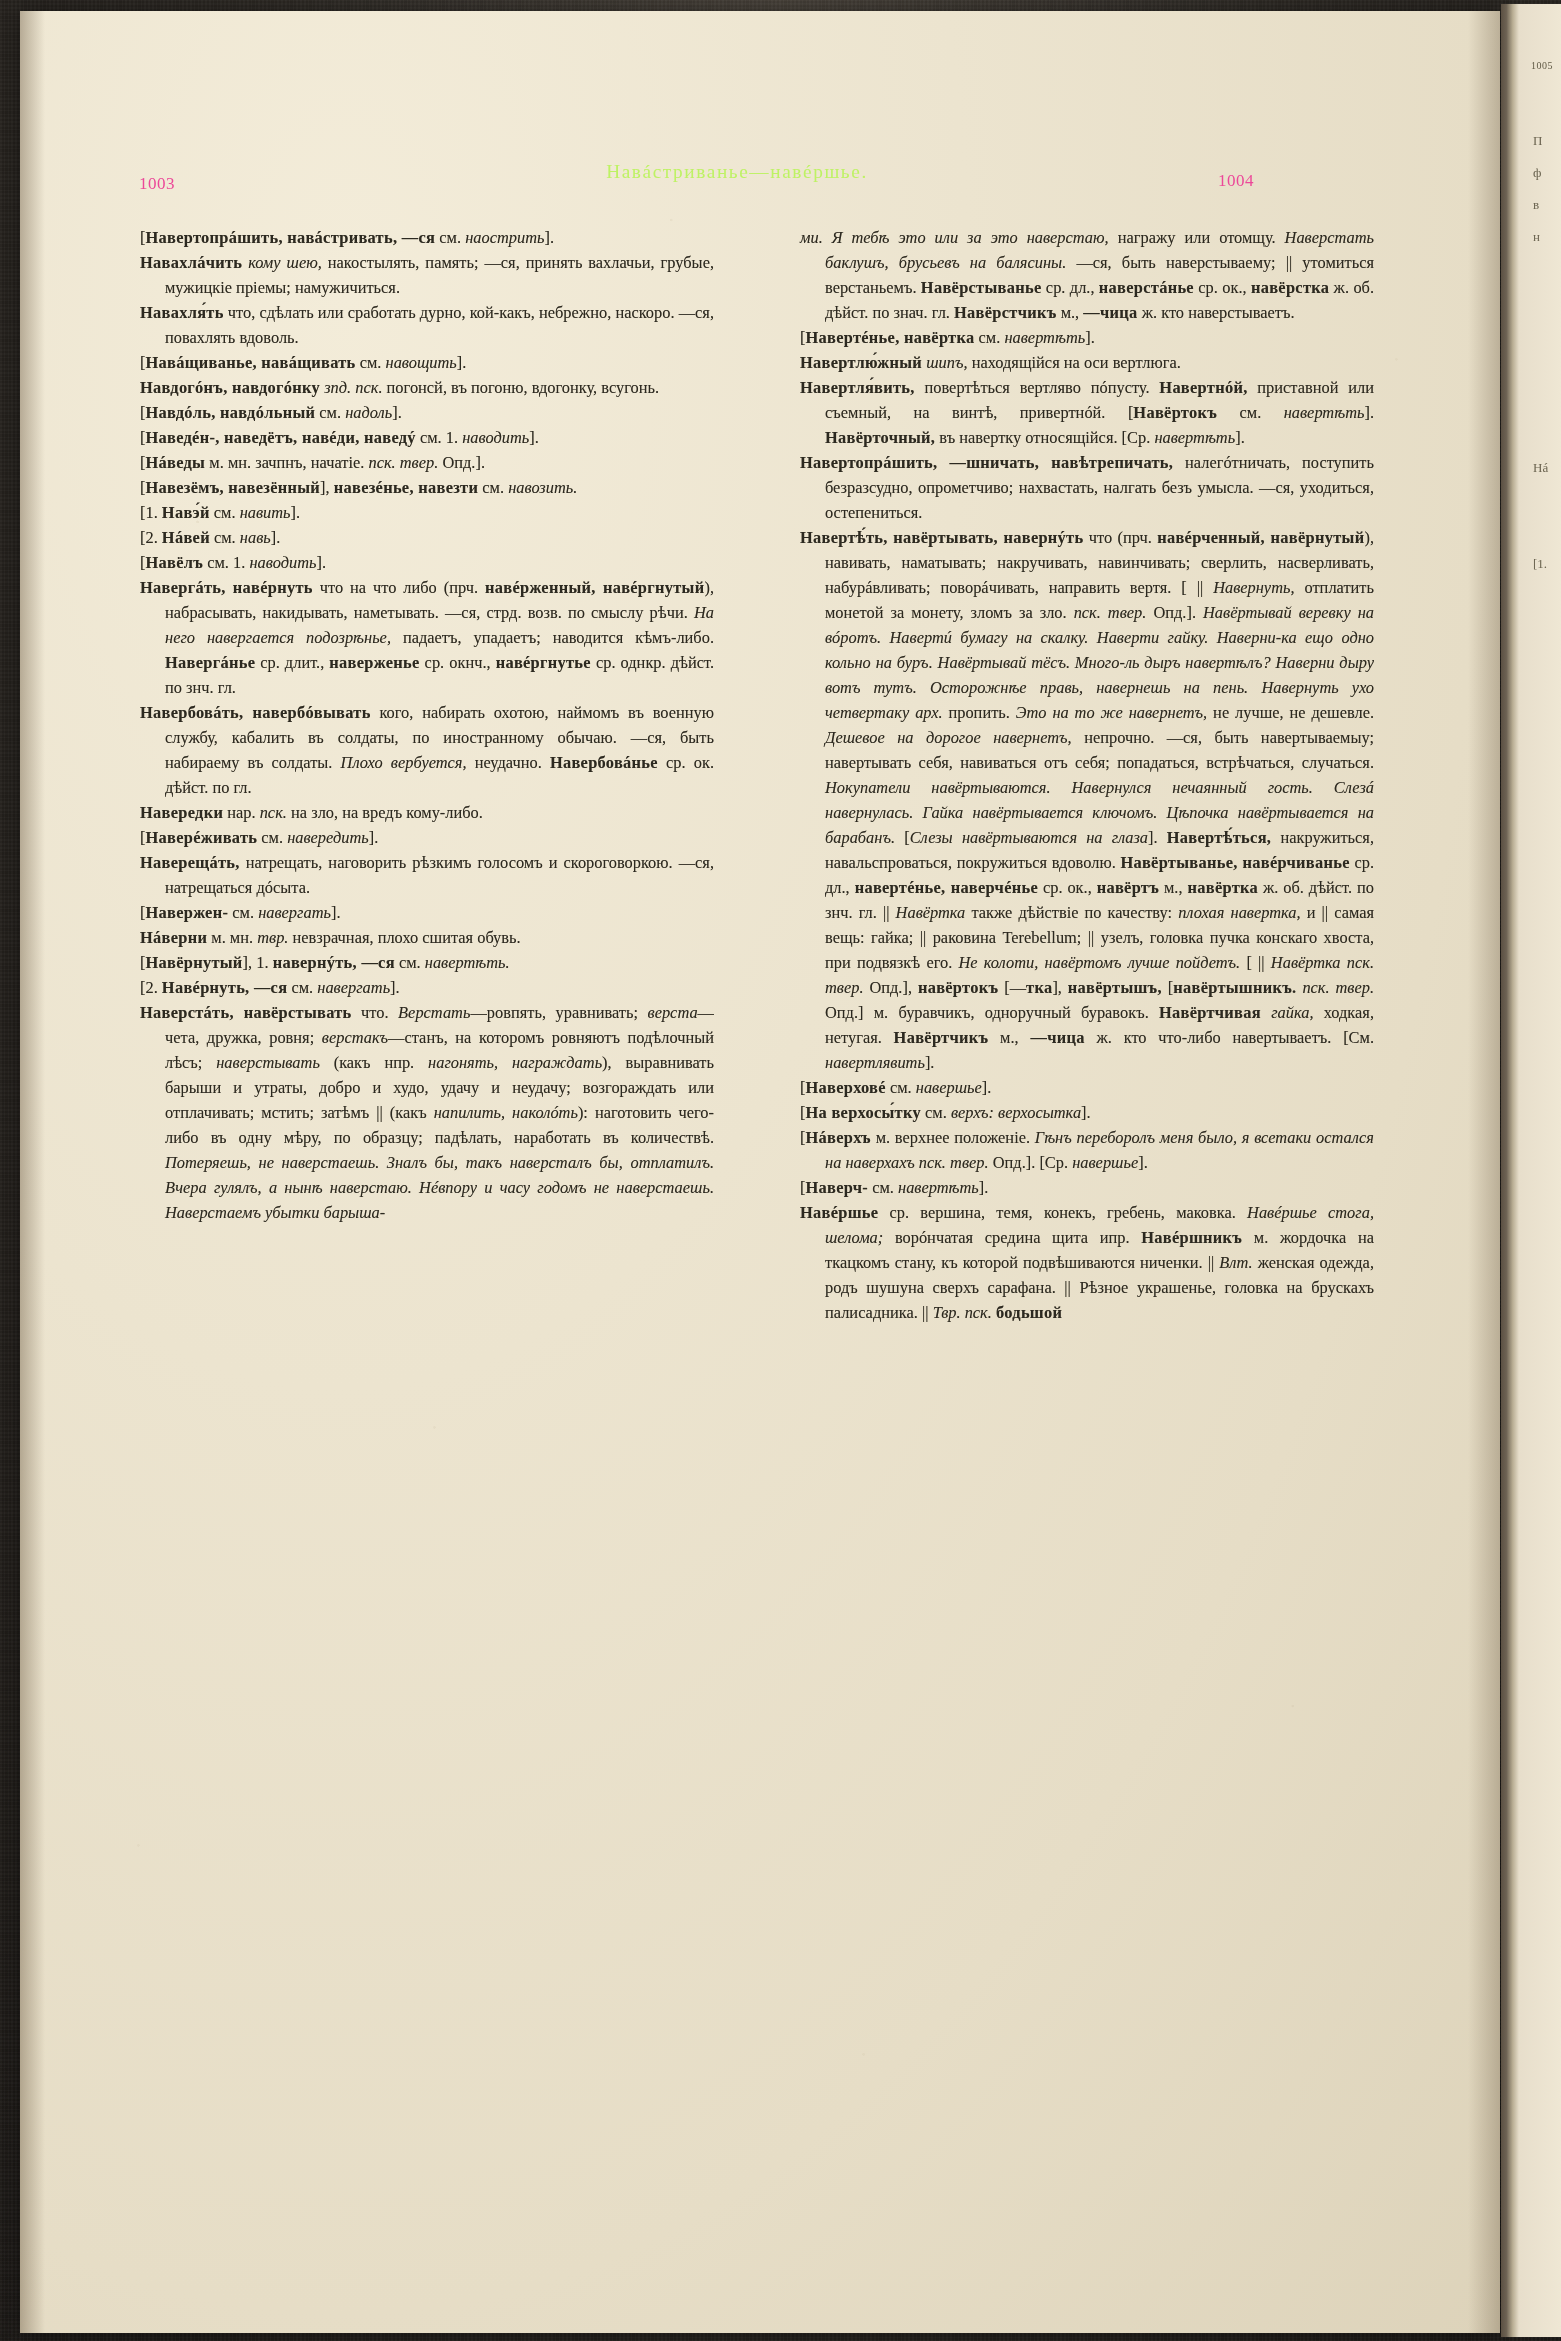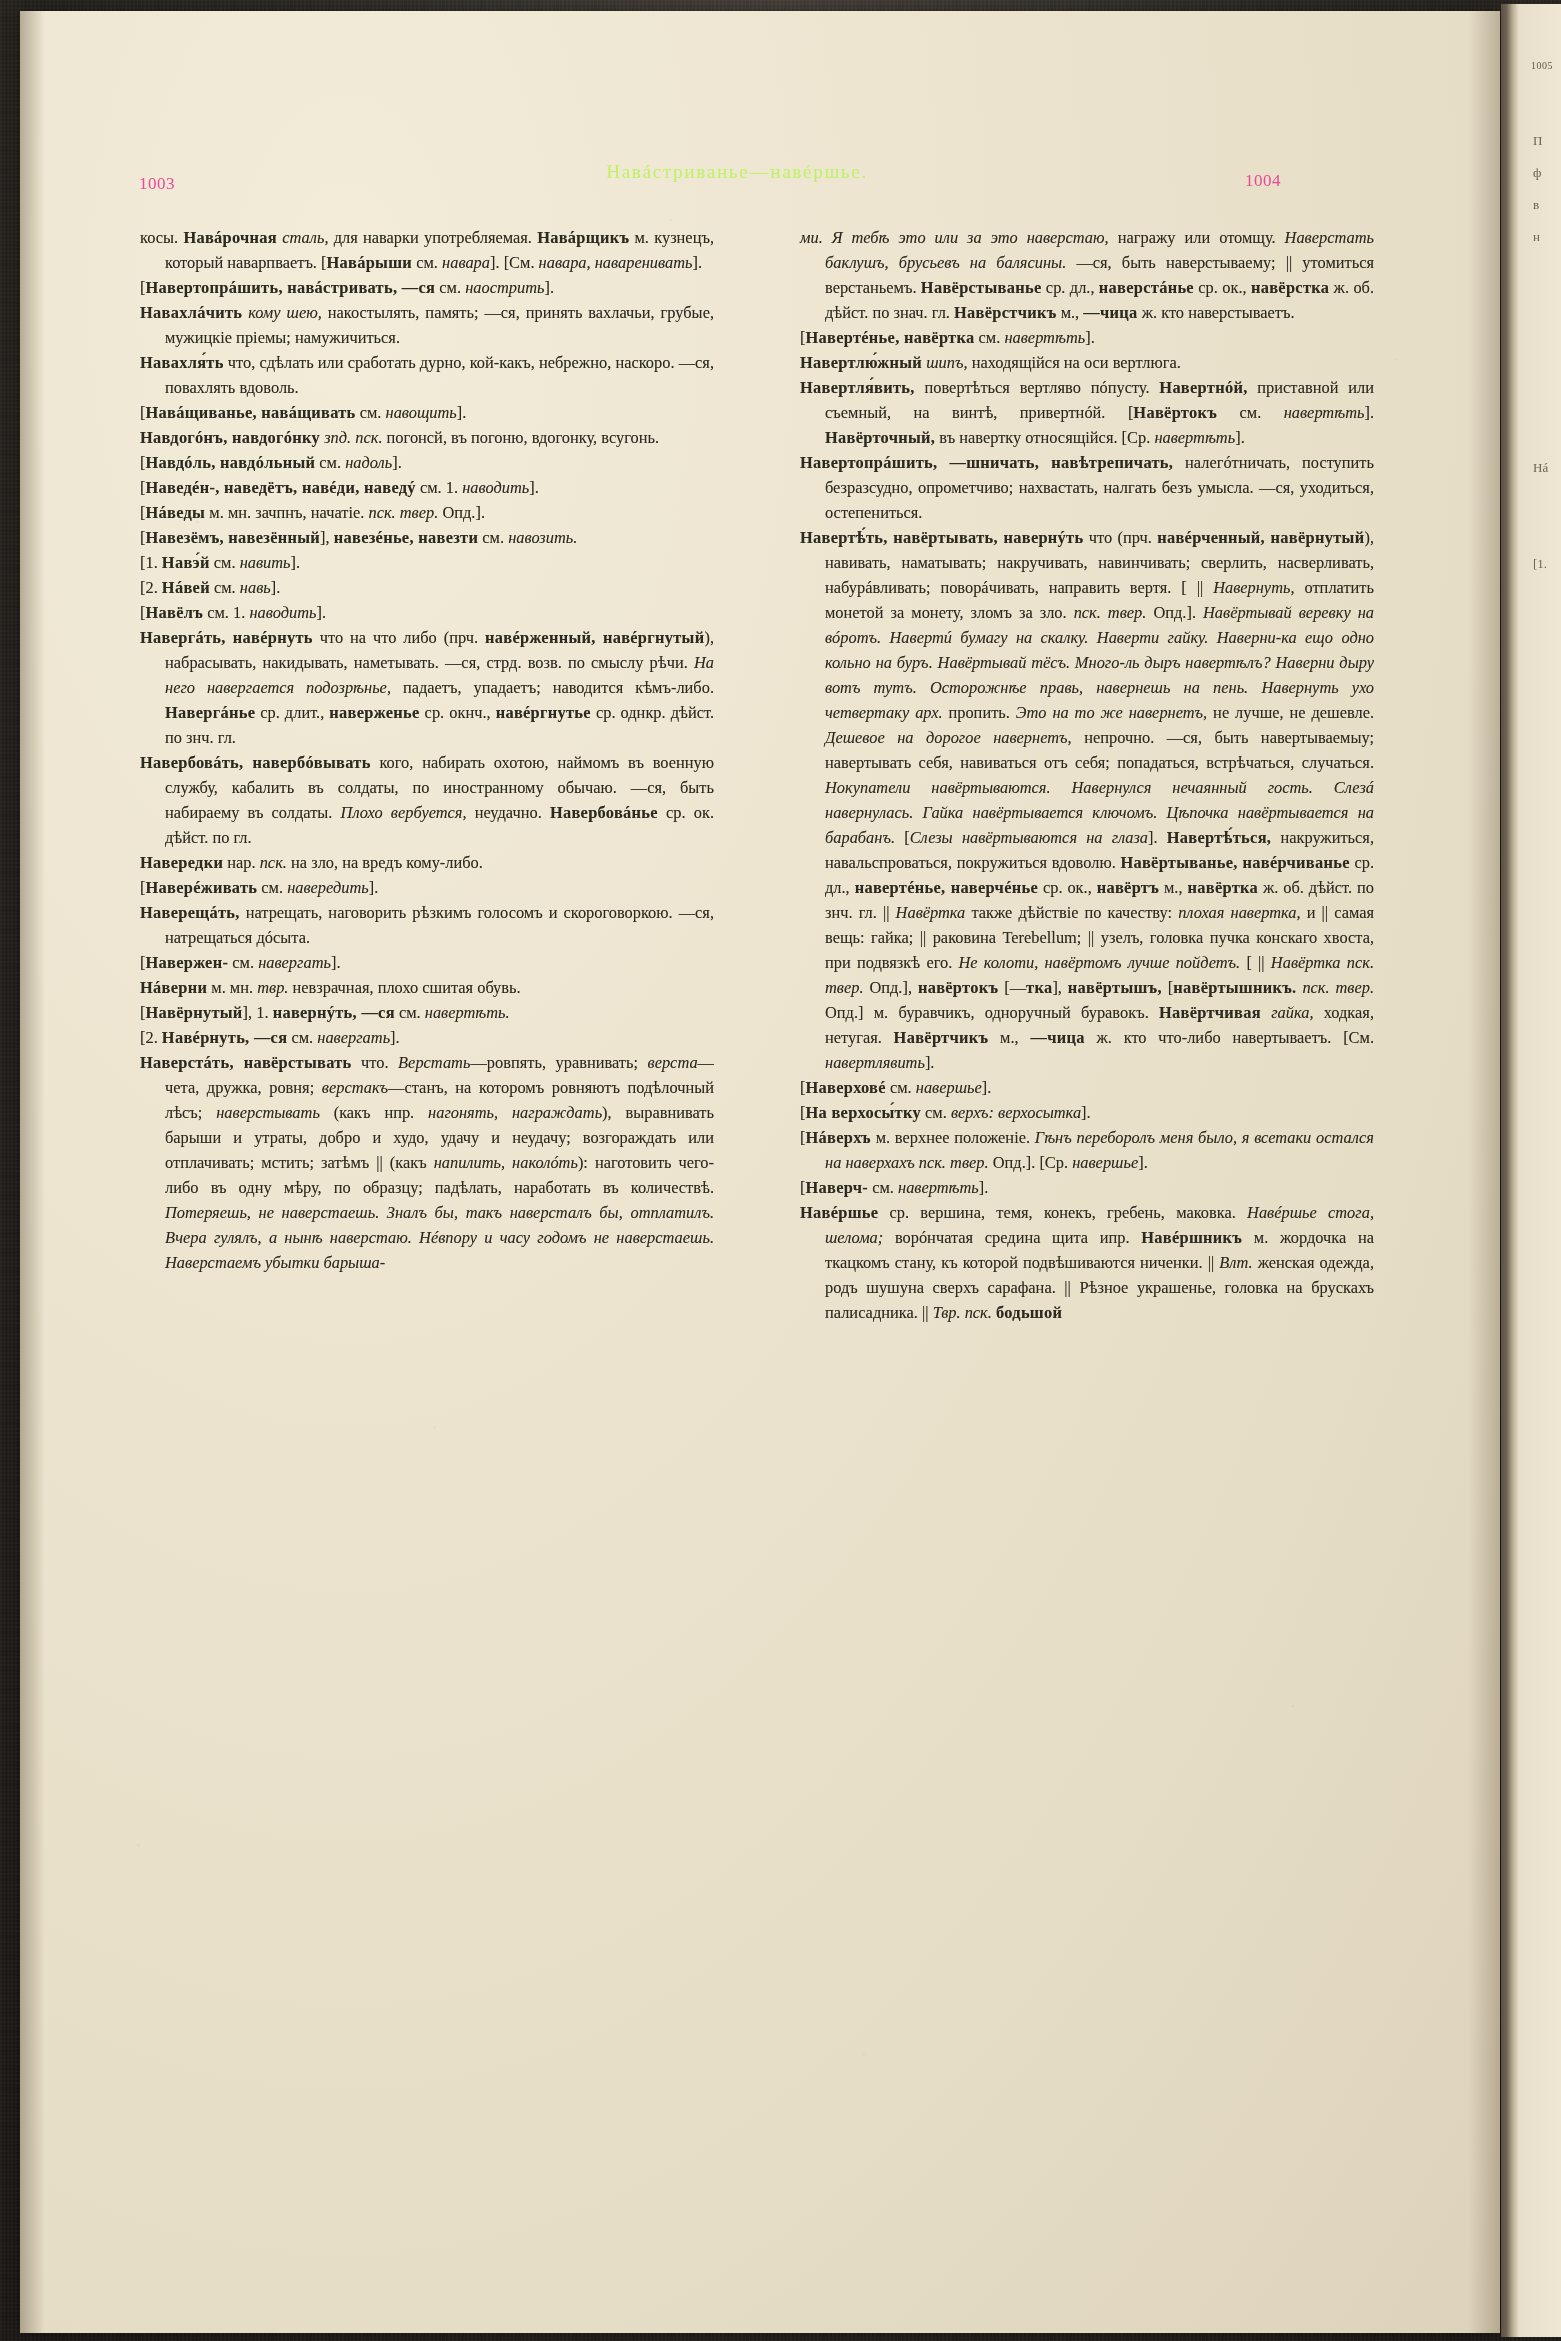--- a/index.html
+++ b/index.html
@@ -72,21 +72,21 @@
   
   #runhead{
     position:absolute;left:80px;top:161px;width:1314px;height:32px;
   }
   .folio{
     position:absolute;font-size:17px;color:#ec4899;letter-spacing:0.5px;
     font-family:"Liberation Serif", serif;
     text-align:right;
   }
   .folio.left{left:59px;top:13px;}
-  .folio.right{right:113px;top:9.7px;}
+  .folio.right{right:140px;top:9.7px;}
   #runhead .htitle{
     position:absolute;left:0;right:0;top:0;text-align:center;
     font-size:19.3px;color:#bef264;letter-spacing:1.6px;
     font-family:"Liberation Serif", serif;
   }
   
   .col{
     position:absolute;top:225px;width:574px;
     font-size:16.4px;line-height:25px;
     color:#2c2920;
@@ -123,21 +123,20 @@
   <div class="np-line" style="top:552px">[1.</div>
 </div>
 
 <div id="runhead">
   <span class="folio left">1003</span>
   <span class="htitle">Навáстриванье—навéршье.</span>
   <span class="folio right">1004</span>
 </div>
 
 <div class="col" id="col-left">
-    <p class="entry">косы. <b>Навáрочная</b> <i>сталь,</i> для наварки употребляемая. <b>Навáрщикъ</b> м. кузнецъ, который наварпваетъ. [<b>Навáрыши</b> см. <i>навара</i>]. [См. <i>навара, наваренивать</i>].</p>
     <p class="entry">[<b>Навертопрáшить, навáстривать, —ся</b> см. <i>наострить</i>].</p>
     <p class="entry"><b>Навахлáчить</b> <i>кому шею,</i> накостылять, память; —ся, принять вахлачьи, грубые, мужицкіе пріемы; намужичиться.</p>
     <p class="entry"><b>Навахля́ть</b> что, сдѣлать или сработать дурно, кой-какъ, небрежно, наскоро. —ся, повахлять вдоволь.</p>
     <p class="entry">[<b>Навáщиванье, навáщивать</b> см. <i>навощить</i>].</p>
     <p class="entry"><b>Навдогóнъ, навдогóнку</b> <i>зпд. пск.</i> погонсй, въ погоню, вдогонку, всугонь.</p>
     <p class="entry">[<b>Навдóль, навдóльный</b> см. <i>надоль</i>].</p>
     <p class="entry">[<b>Наведéн-, наведётъ, навéди, наведý</b> см. 1. <i>наводить</i>].</p>
     <p class="entry">[<b>Нáведы</b> м. мн. зачпнъ, начатіе. <i>пск. твер.</i> Опд.].</p>
     <p class="entry">[<b>Навезёмъ, навезённый</b>], <b>навезéнье, навезти</b> см. <i>навозить.</i></p>
     <p class="entry">[1. <b>Навэ́й</b> см. <i>навить</i>].</p>

